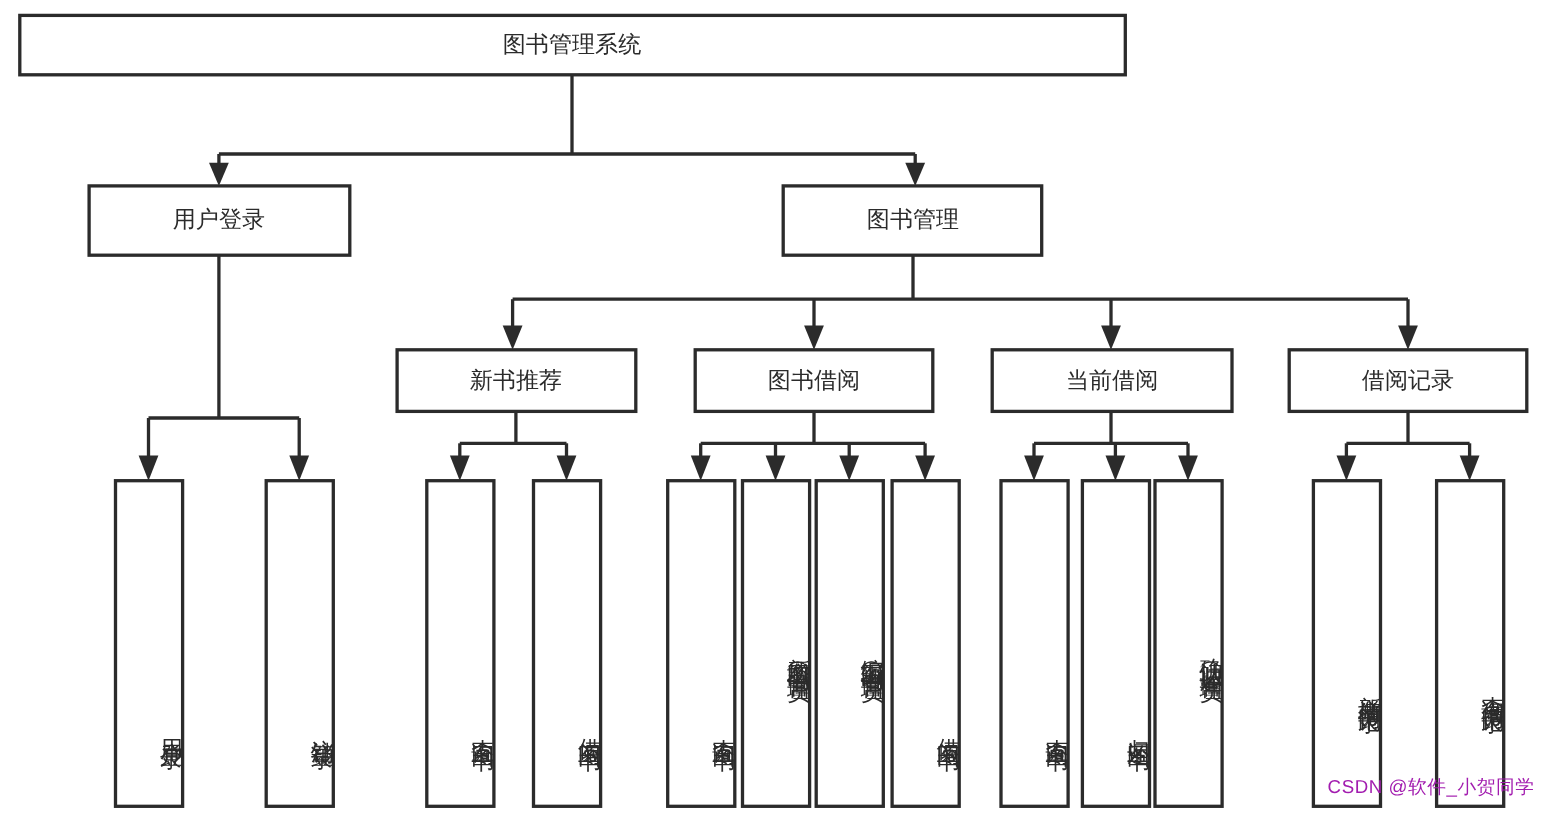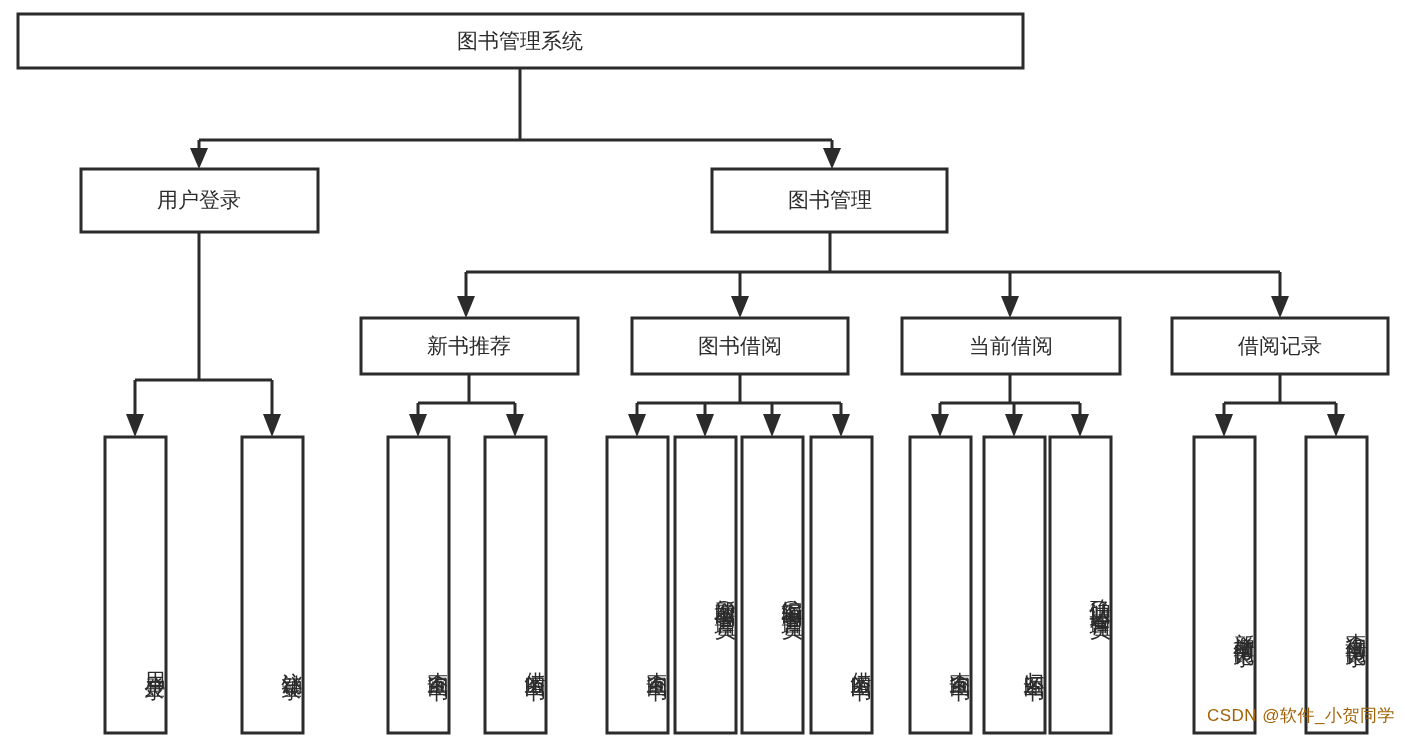--- a/index.html
+++ b/index.html
@@ -65,21 +65,21 @@
     display: flex;
     align-items: flex-start;
     justify-content: center;
   }
   .watermark {
     position: absolute;
     right: 10px;
     bottom: 6px;
     font-family: "Liberation Sans", "DejaVu Sans", sans-serif;
     font-size: 17px;
-    color: #a16207;
+    color: #a21caf;
     white-space: nowrap;
     letter-spacing: 0.5px;
   }
 </style>
 </head>
 <body>
 
 <div id="diagram-root">
 
   <svg id="diagram-svg" viewBox="0 0 1405 747">

